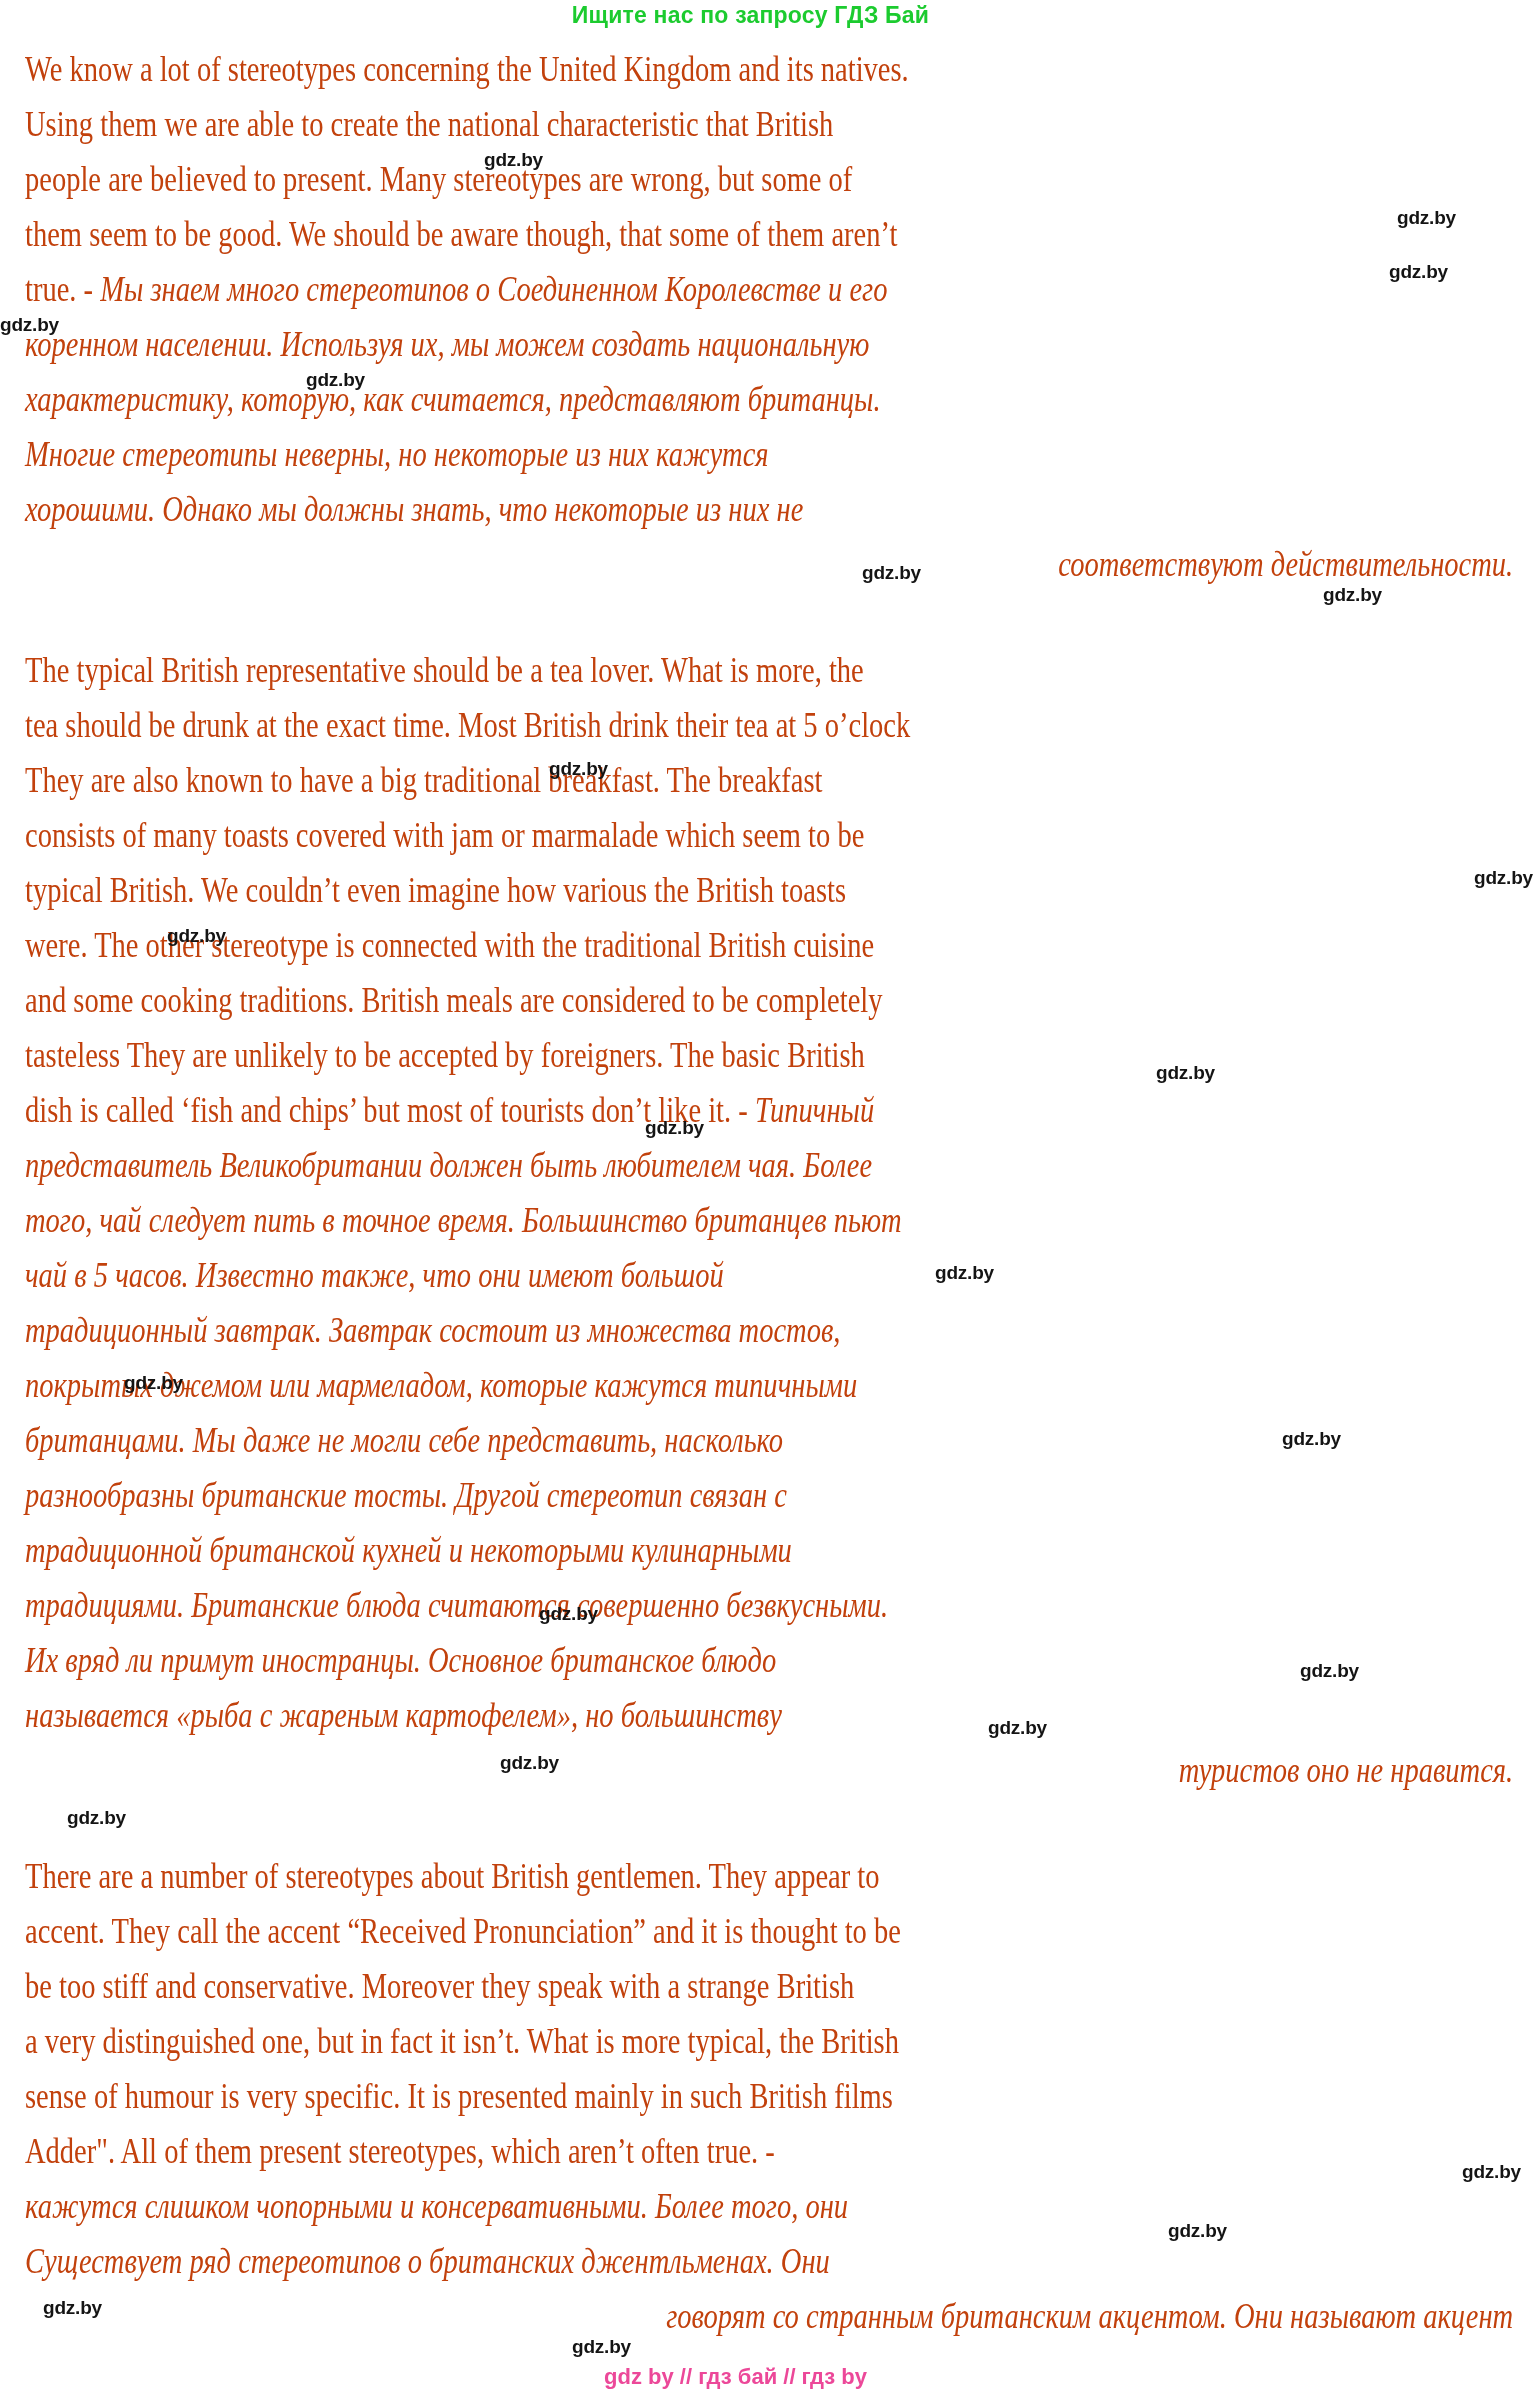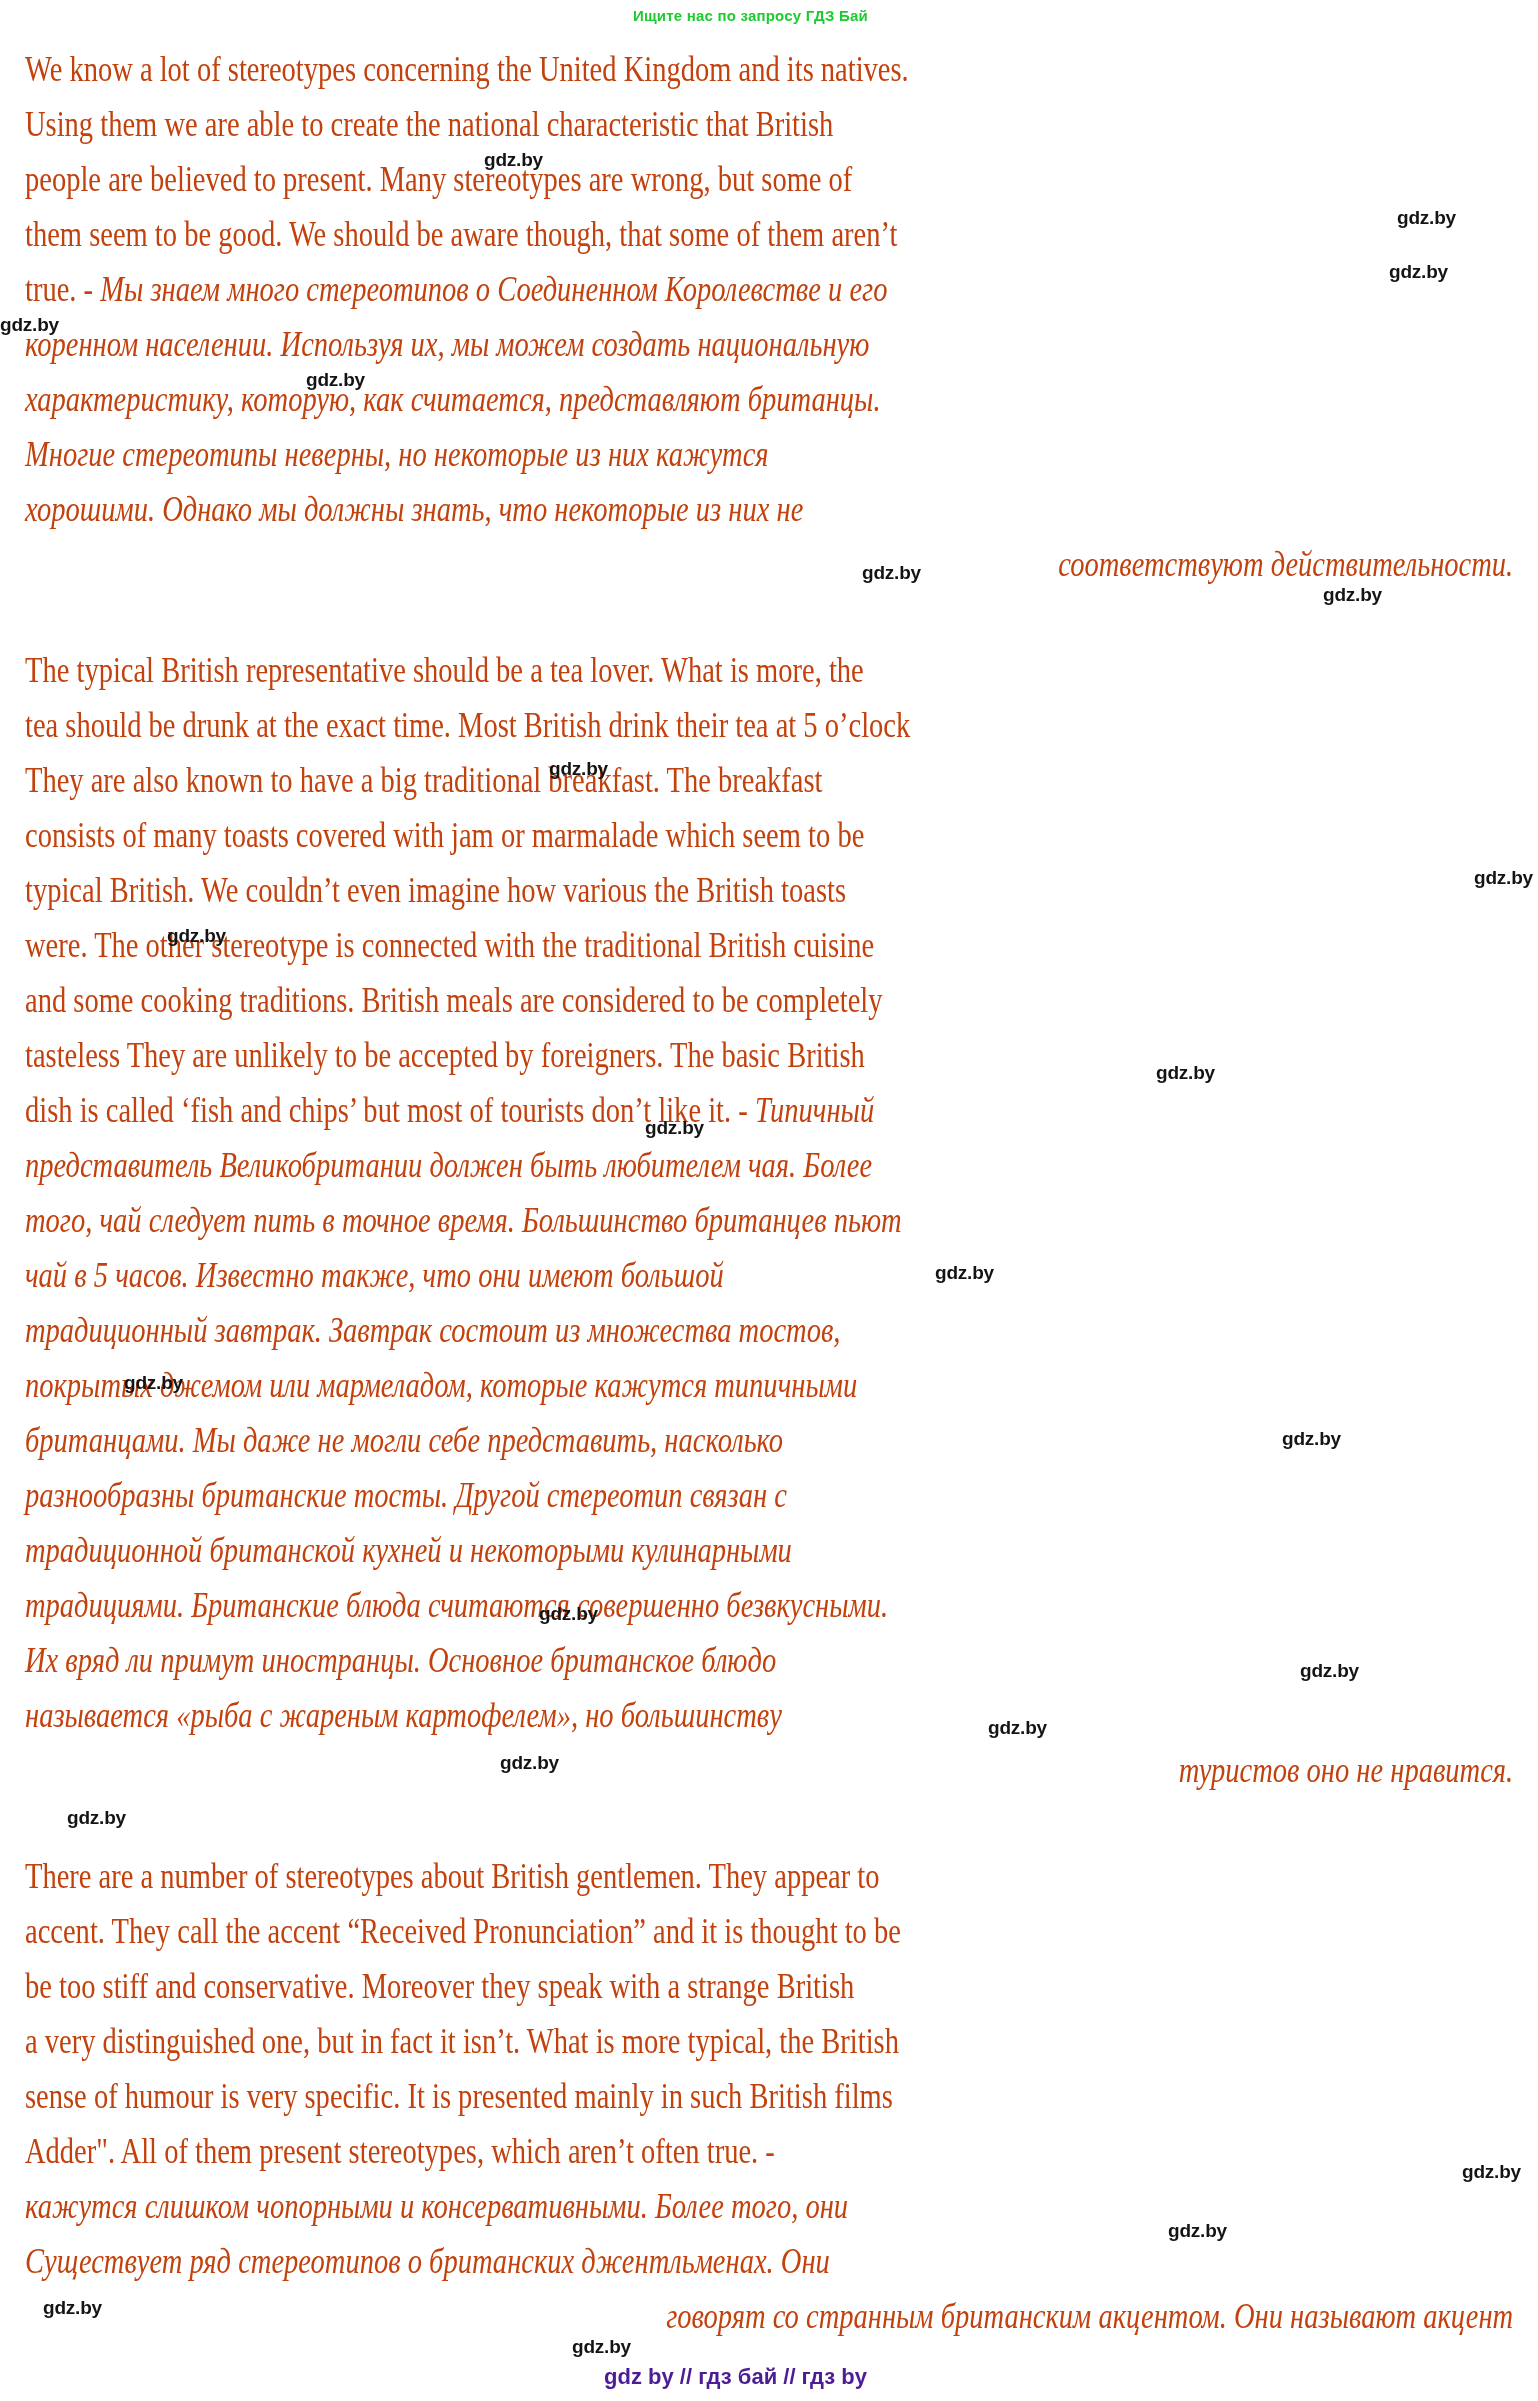--- a/index.html
+++ b/index.html
@@ -28,21 +28,21 @@
   .site-header {
     position: absolute;
     top: 0;
     left: 0;
     width: 1501px;
     height: 31px;
     display: flex;
     align-items: center;
     justify-content: center;
     font-family: "Liberation Sans", sans-serif;
-    font-size: 15px;
+    font-size: 23px;
     font-weight: 600;
     letter-spacing: 0.2px;
     color: #1ccb2f;
     white-space: nowrap;
   }
 
   
   .content {
     position: absolute;
     top: 42px;
@@ -112,21 +112,21 @@
   
   .site-footer {
     position: absolute;
     left: 0;
     bottom: 11.4px;
     width: 1471px;
     text-align: center;
     font-family: "Liberation Sans", sans-serif;
     font-size: 22px;
     font-weight: 600;
-    color: #4c1d95;
+    color: #ec4899;
     white-space: nowrap;
   }
 </style>
 </head>
 <body>
 
 <div class="page">
 
   <div class="site-header">Ищите нас по запросу ГДЗ Бай</div>
 

